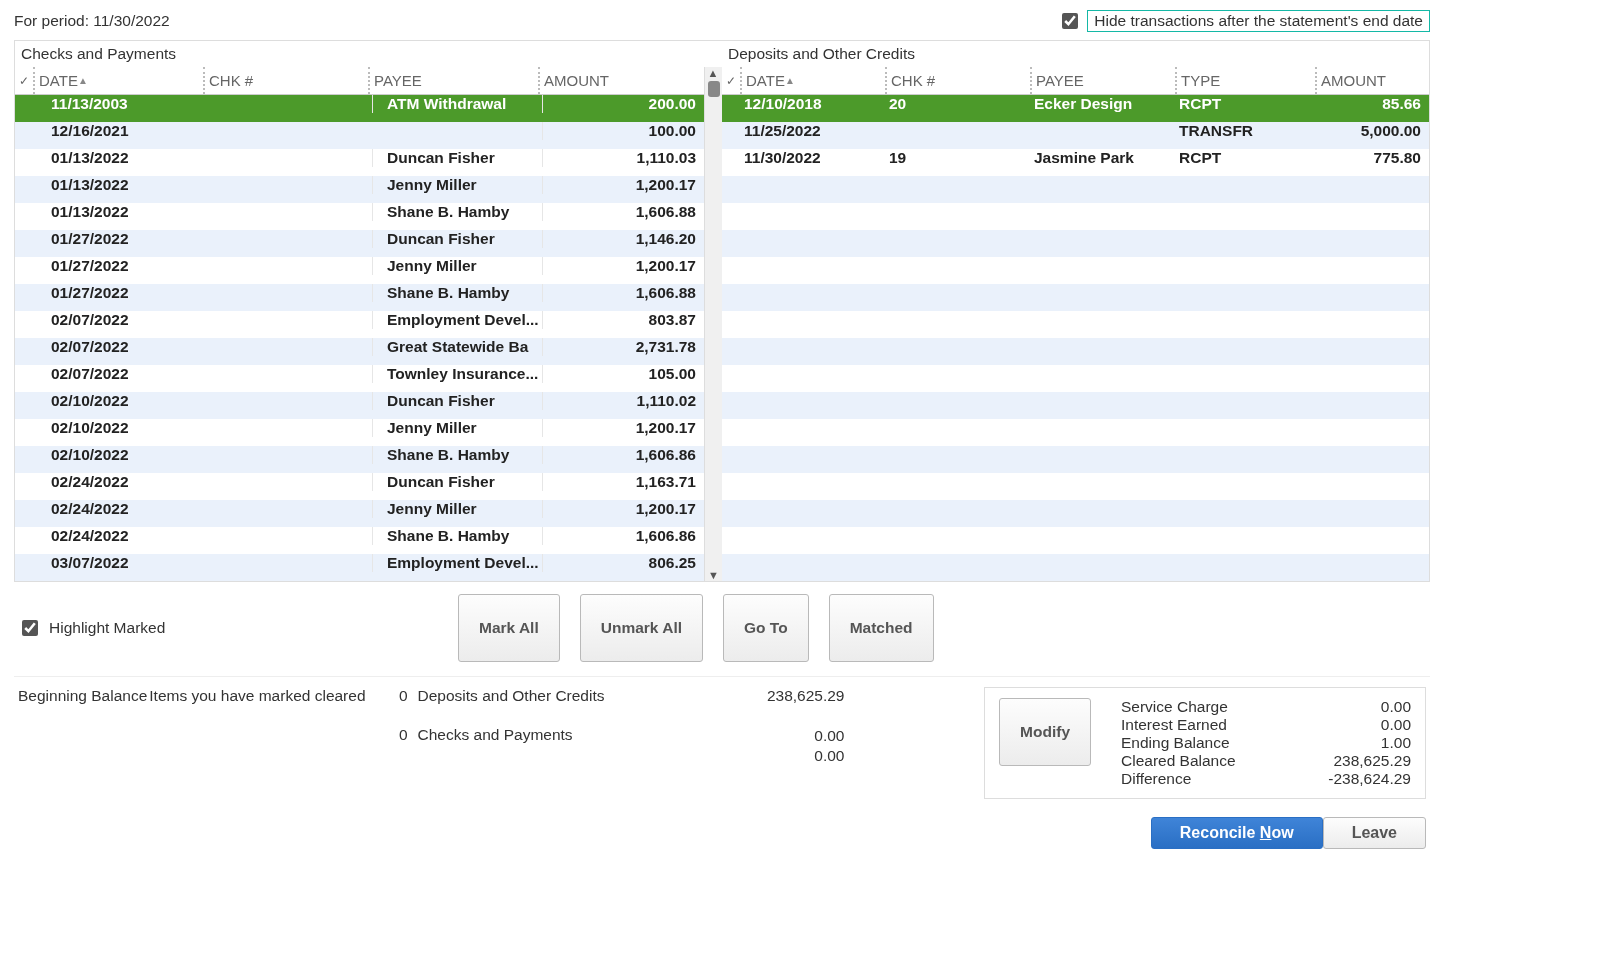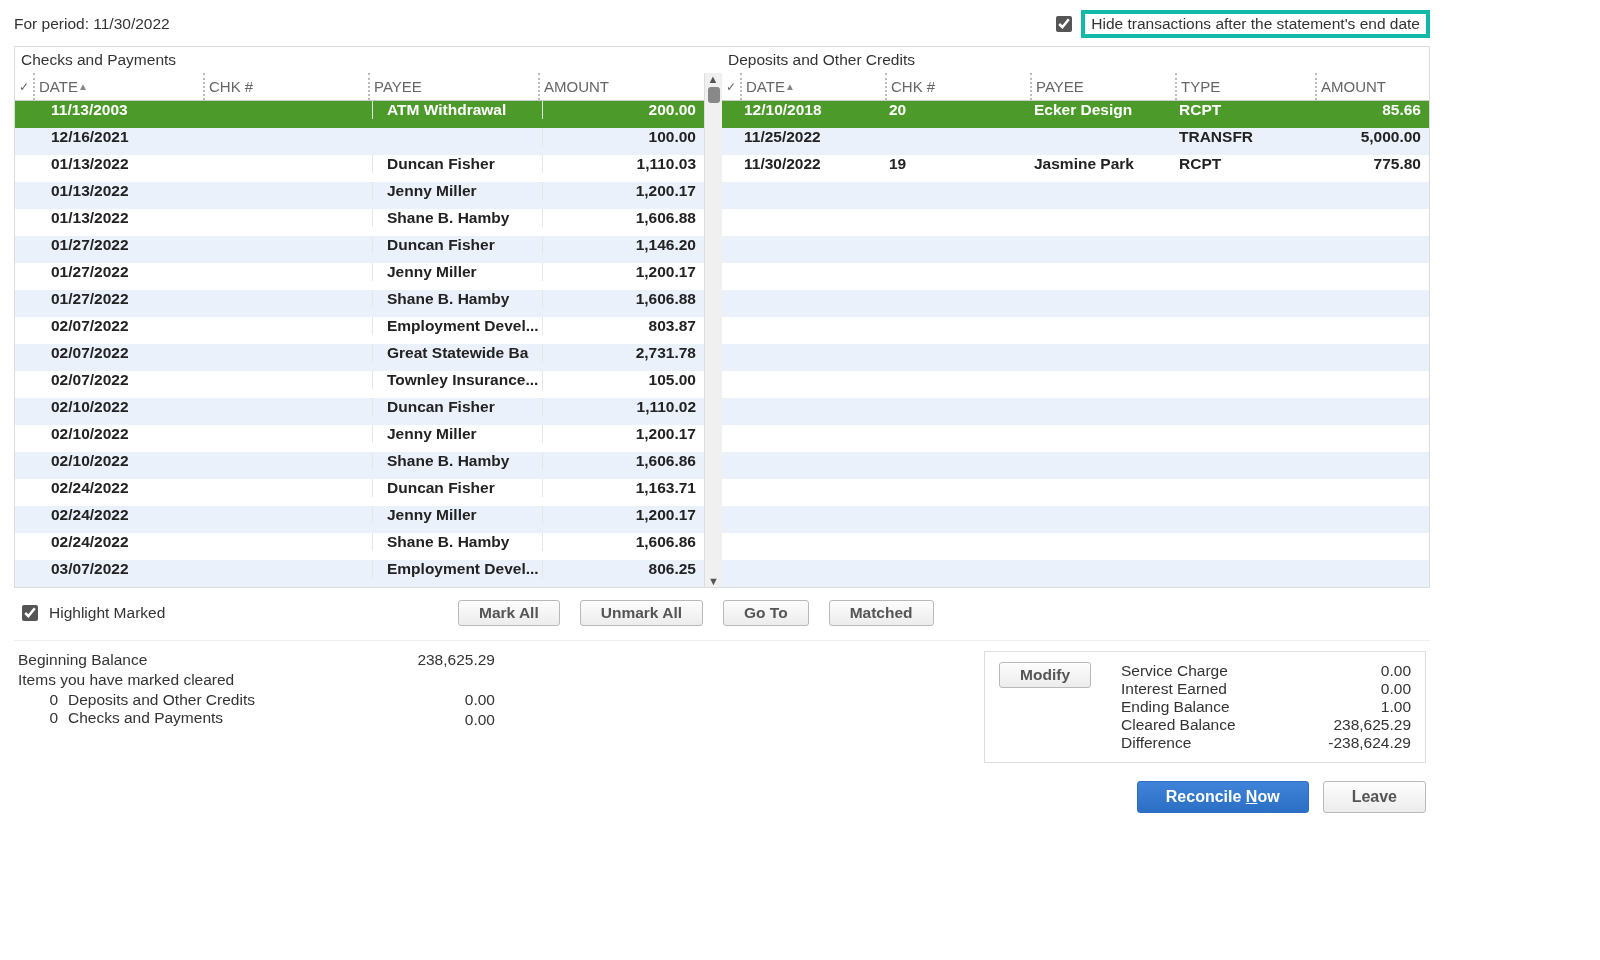--- a/index.html
+++ b/index.html
@@ -11,21 +11,21 @@
     background: #fff;
   }
   .wrap { padding: 10px 14px; width: 1444px; }
   .topbar {
     display: flex; align-items: center; justify-content: space-between;
     margin-bottom: 8px;
   }
   .period { color: #333; }
   .hide-opt { display: flex; align-items: center; gap: 6px; }
   .hide-opt .box-label {
-    border: 4px solid #14b8a6; padding: 1px 6px; color: #333;
+    border: 1px solid #14b8a6; padding: 1px 6px; color: #333;
   }
   input[type="checkbox"] { width: 16px; height: 16px; accent-color: #555; }
 
   .panels {
     border: 1px solid #ddd;
     display: flex;
     width: 100%;
     margin-bottom: 4px;
   }
   .panel { flex: 1 1 50%; display: flex; flex-direction: column; }
@@ -96,45 +96,45 @@
     border-bottom: 1px solid #eee;
   }
   .midbar .hl { display: flex; align-items: center; gap: 8px; flex: 0 0 420px; }
   .btn {
     border: 1px solid #b9b9b9;
     background: linear-gradient(#fdfdfd, #ececec);
     color: #555; font-weight: 700;
     padding: 6px 28px; border-radius: 3px;
     cursor: pointer; font-size: 16px;
   }
-  .btn.small { padding: 3px 20px; font-size: 15.5px; }
+  .btn.small { padding: 24px 20px; font-size: 15.5px; }
   .btn.primary {
     background: linear-gradient(#3f84d8, #2a6fc4);
     border-color: #2a6fc4; color: #fff;
   }
   .btn .ul { text-decoration: underline; }
 
   .summary {
     display: flex; align-items: flex-start; justify-content: space-between;
     padding: 10px 4px 4px 4px;
   }
   .summary-left { display: flex; gap: 40px; }
-  .summary-left .labels { display: flex; flex-direction: column; gap: 2px; }
+  .summary-left .labels { display: flex; flex-direction: row; gap: 2px; }
   .summary-left .nums   { display: flex; flex-direction: column; gap: 2px; text-align: right; }
   .cleared { display: grid; grid-template-columns: 40px 1fr; column-gap: 10px; }
   .cleared .cnt { text-align: right; }
 
   .summary-right {
     border: 1px solid #ddd; padding: 10px 14px;
     display: flex; gap: 30px; align-items: flex-start;
   }
   .svc-grid { display: grid; grid-template-columns: 170px 120px; row-gap: 0; }
   .svc-grid .v { text-align: right; }
 
-  .footer-btns { display: flex; justify-content: flex-end; gap: 14px; padding: 14px 4px; }
+  .footer-btns { display: flex; justify-content: flex-end; gap: 0; padding: 14px 4px; }
 </style>
 </head>
 <body>
 
 <div class="wrap">
 
   <div class="topbar">
     <div class="period">
       <span>For period:</span>
       <span>11/30/2022</span>

